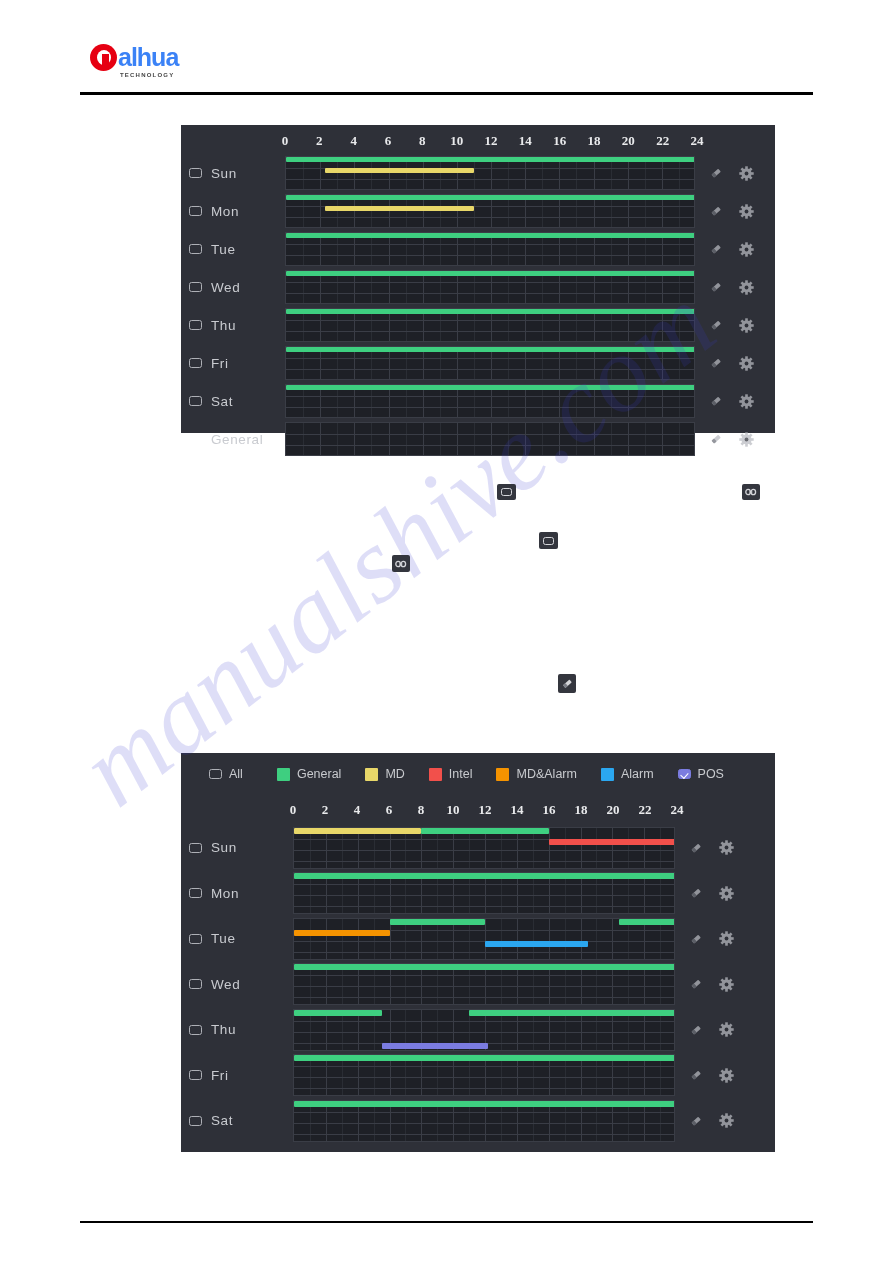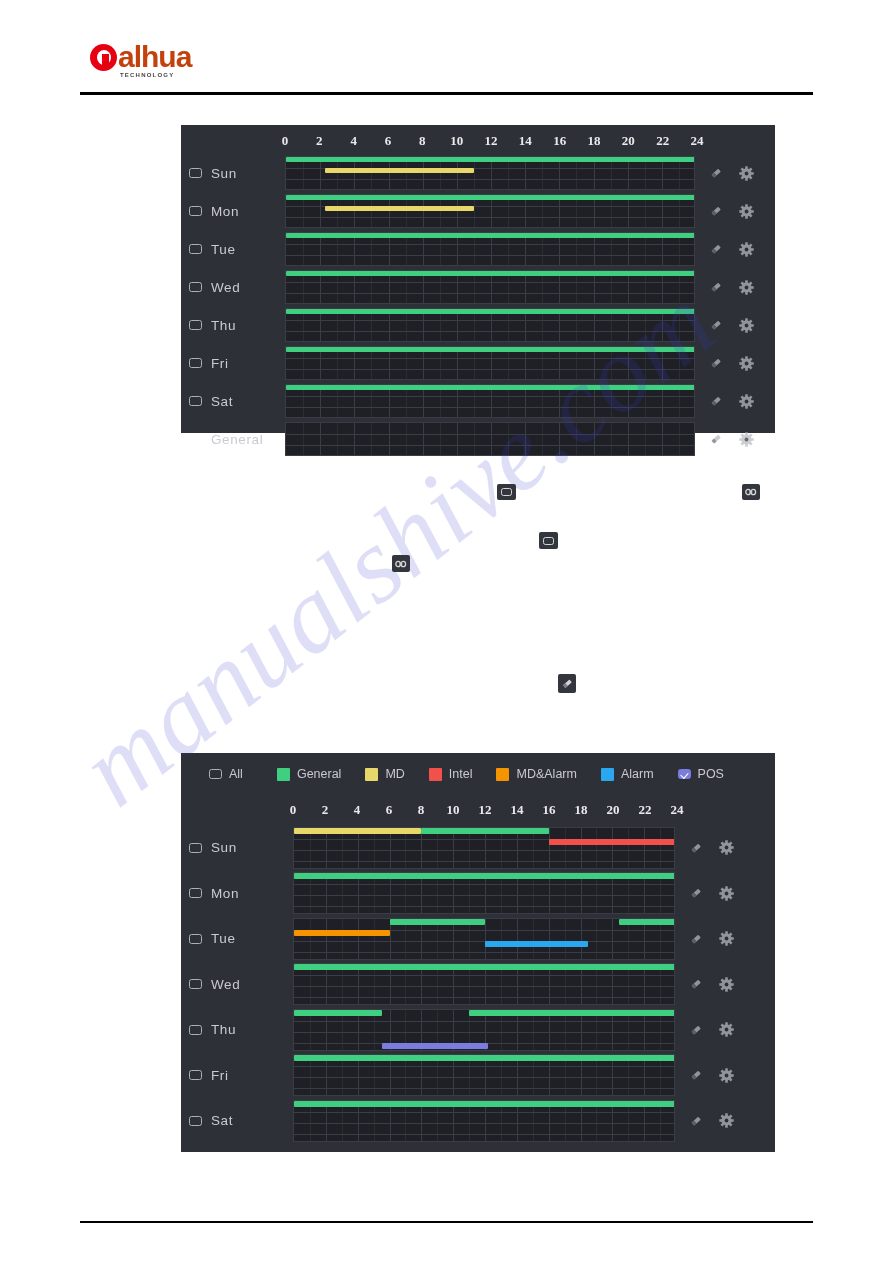--- a/index.html
+++ b/index.html
@@ -77,23 +77,23 @@
     content: "";
     position: absolute;
     left: 12px; top: 10px;
     width: 7px; height: 13px;
     background: #e60012;
     z-index: 2;
   }
   .logo-word {
     font-family: "Liberation Sans", sans-serif;
     font-weight: bold;
-    font-size: 30px;
+    font-size: 25px;
     letter-spacing: -1px;
-    color: #c2410c;
+    color: #3b82f6;
     line-height: 28px;
     text-align: right;
   }
   .logo-sub {
     font-size: 6px;
     letter-spacing: 1.2px;
     color: #444;
     margin-left: 30px;
     margin-top: 1px;
     font-weight: bold;

